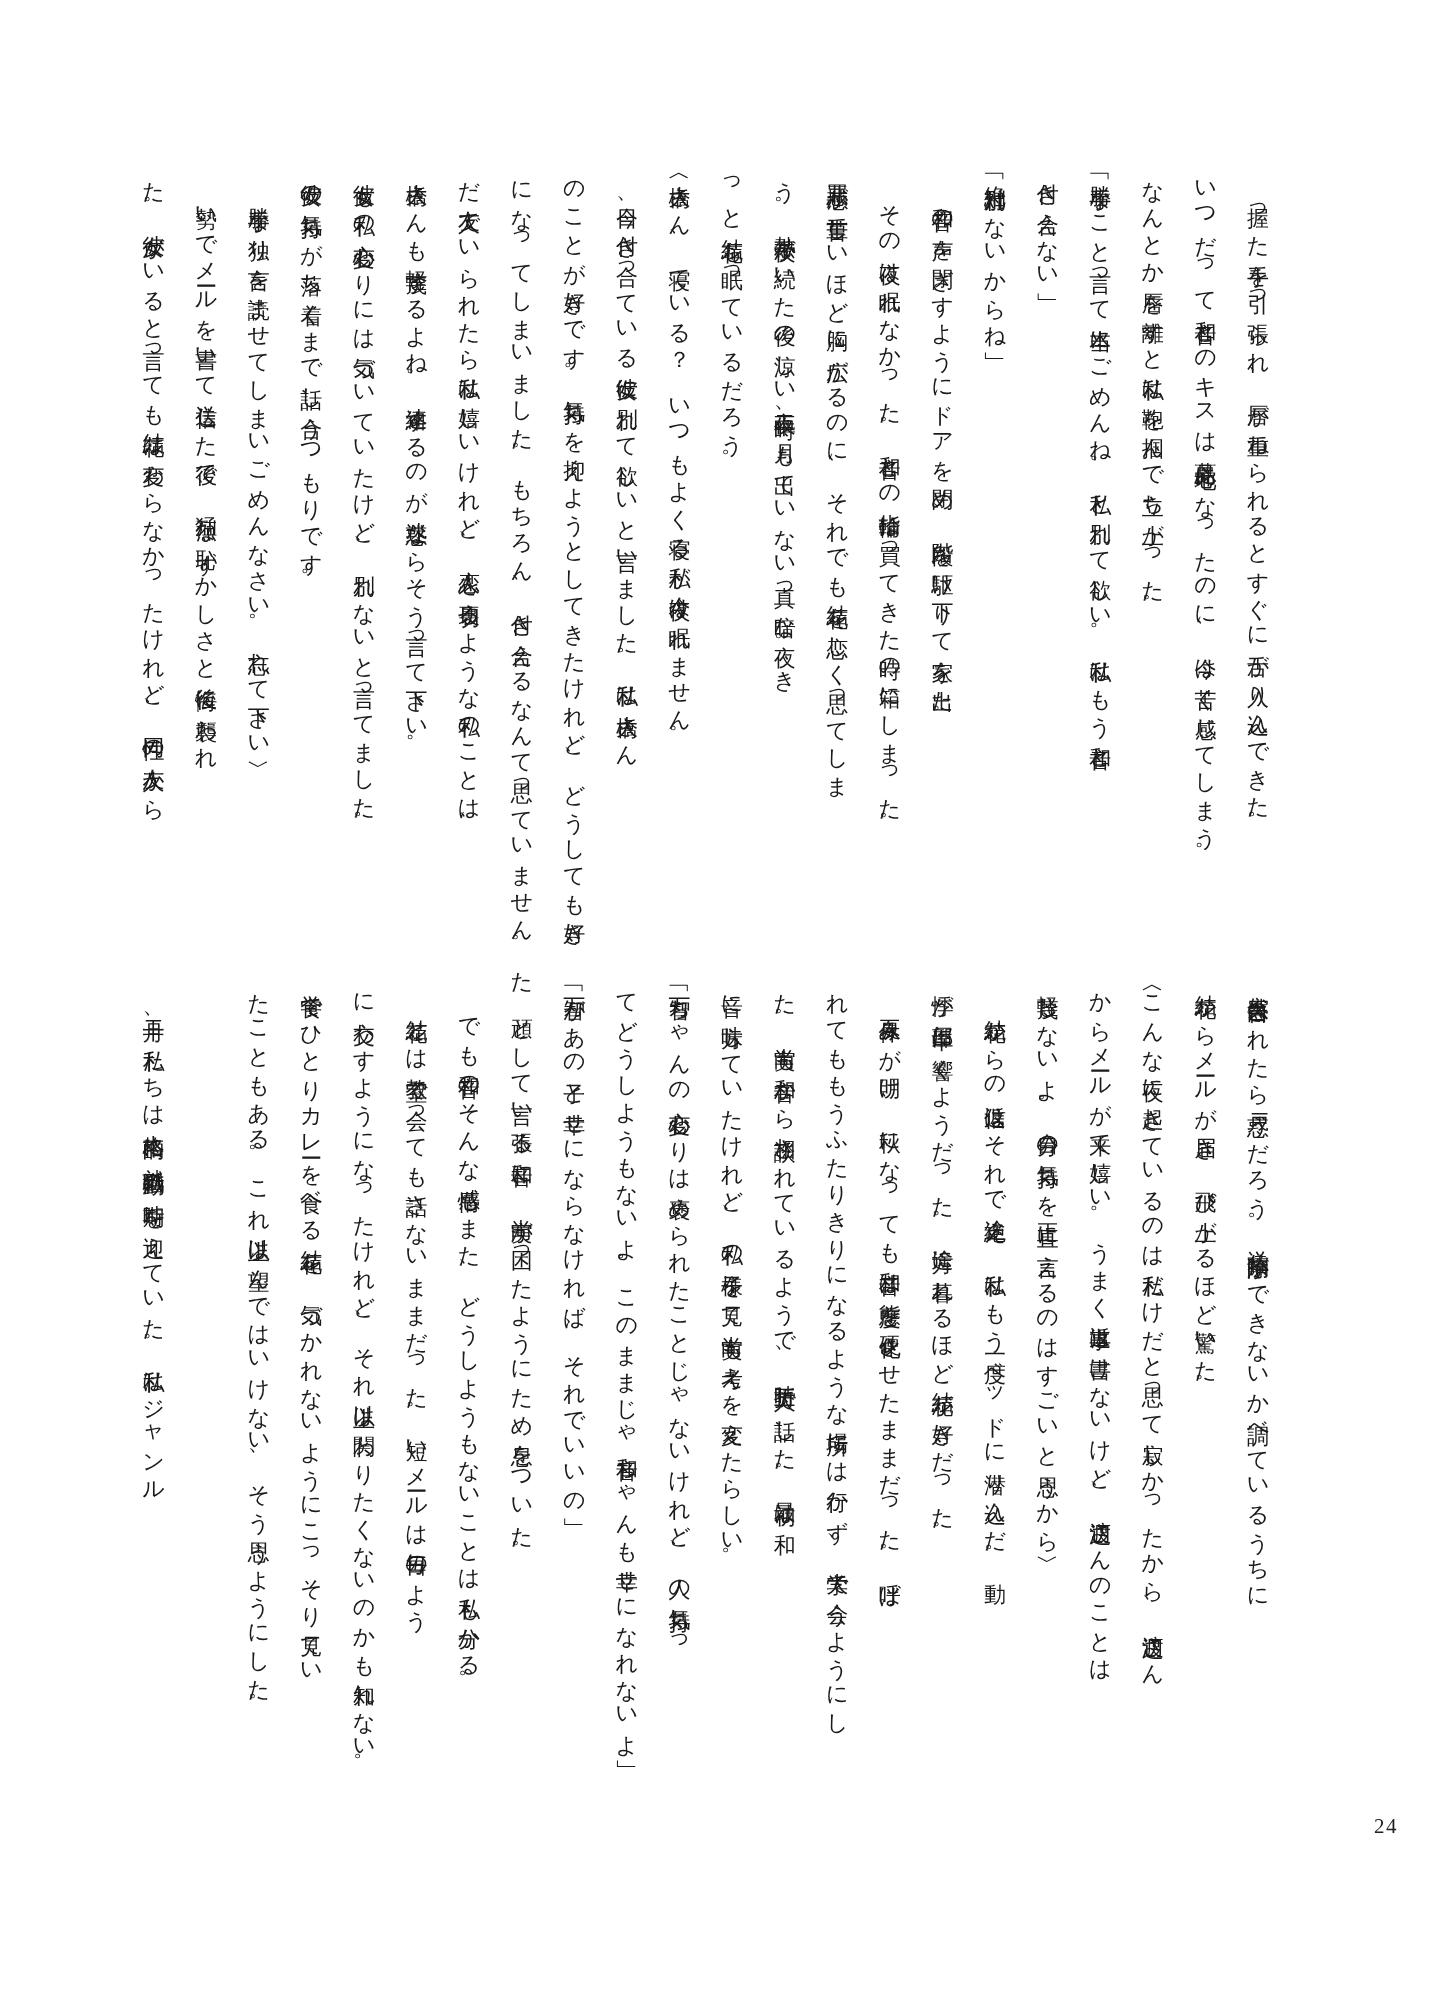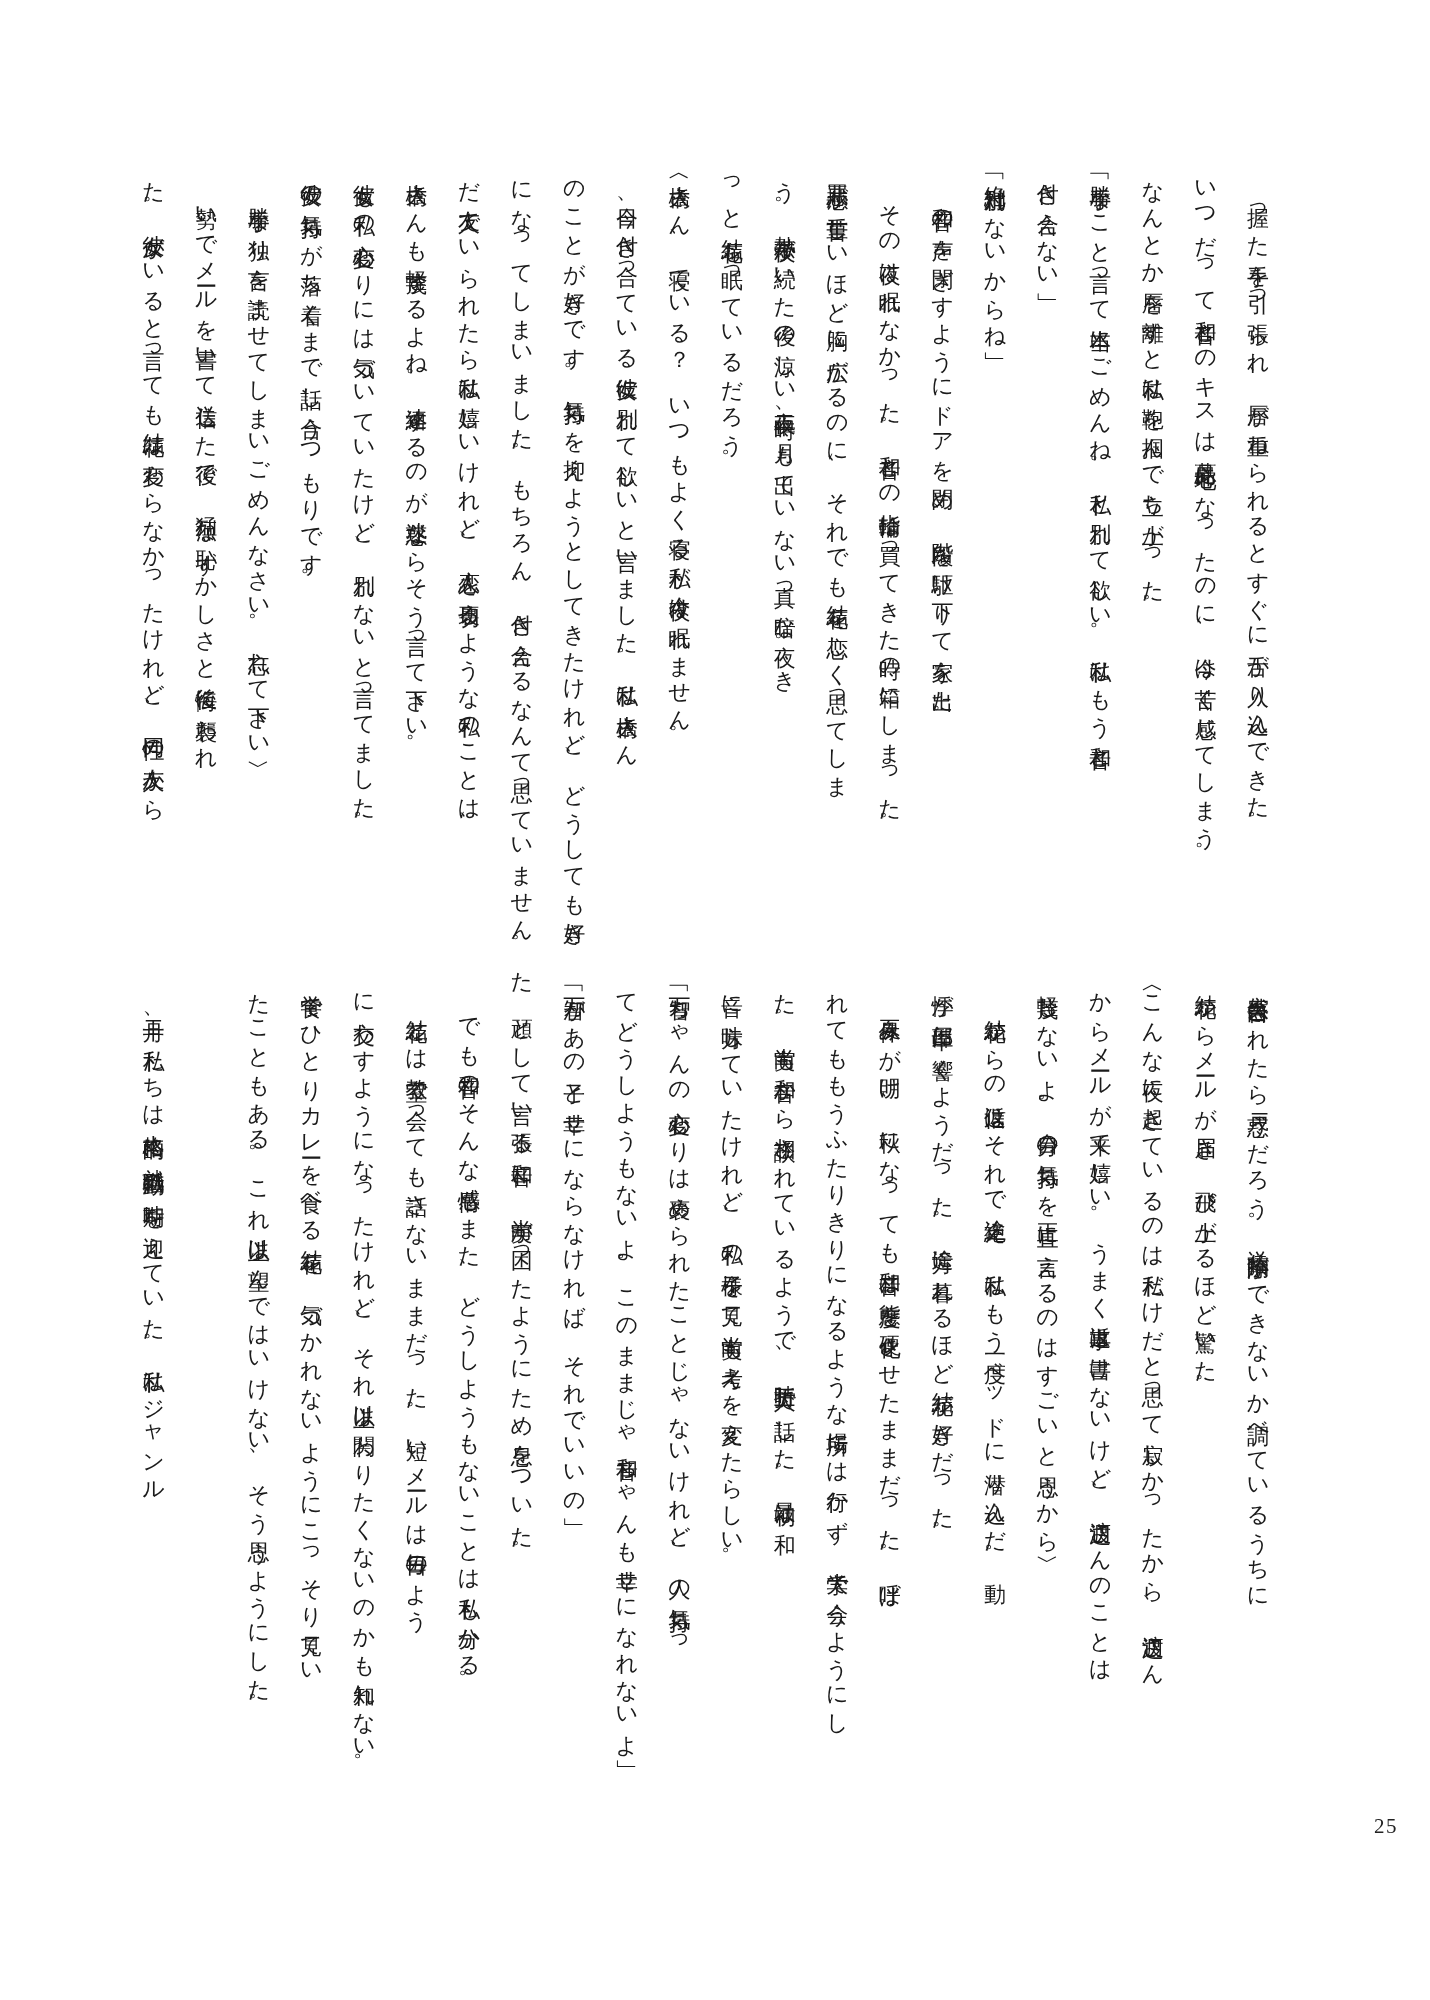--- a/index.html
+++ b/index.html
@@ -91,14 +91,14 @@
       <p class="tcol">　頑として言い張る和音に、尚実が困ったようにため息をついた。</p>
       <p class="tcol">　でも和音のそんな感情もまた、どうしようもないことは私も分かる。</p>
       <p class="tcol">　結花とは教室で会っても話さないままだった。短いメールは毎日のよう</p>
       <p class="tcol">に交わすようになったけれど、それ以上は関わりたくないのかも知れない。</p>
       <p class="tcol">学食でひとりカレーを食べる結花を、気づかれないようにこっそり見てい</p>
       <p class="tcol">たこともある。これ以上は望んではいけない、そう思うようにした。</p>
       <p class="tcol">　</p>
       <p class="tcol">　十二月、私たちは本格的に就職活動の時期を迎えていた。私はジャンル</p>
     </section>
 
-  <div class="pagenum">25</div>
+  <div class="pagenum">24</div>
 </div>
 
 </body></html>

